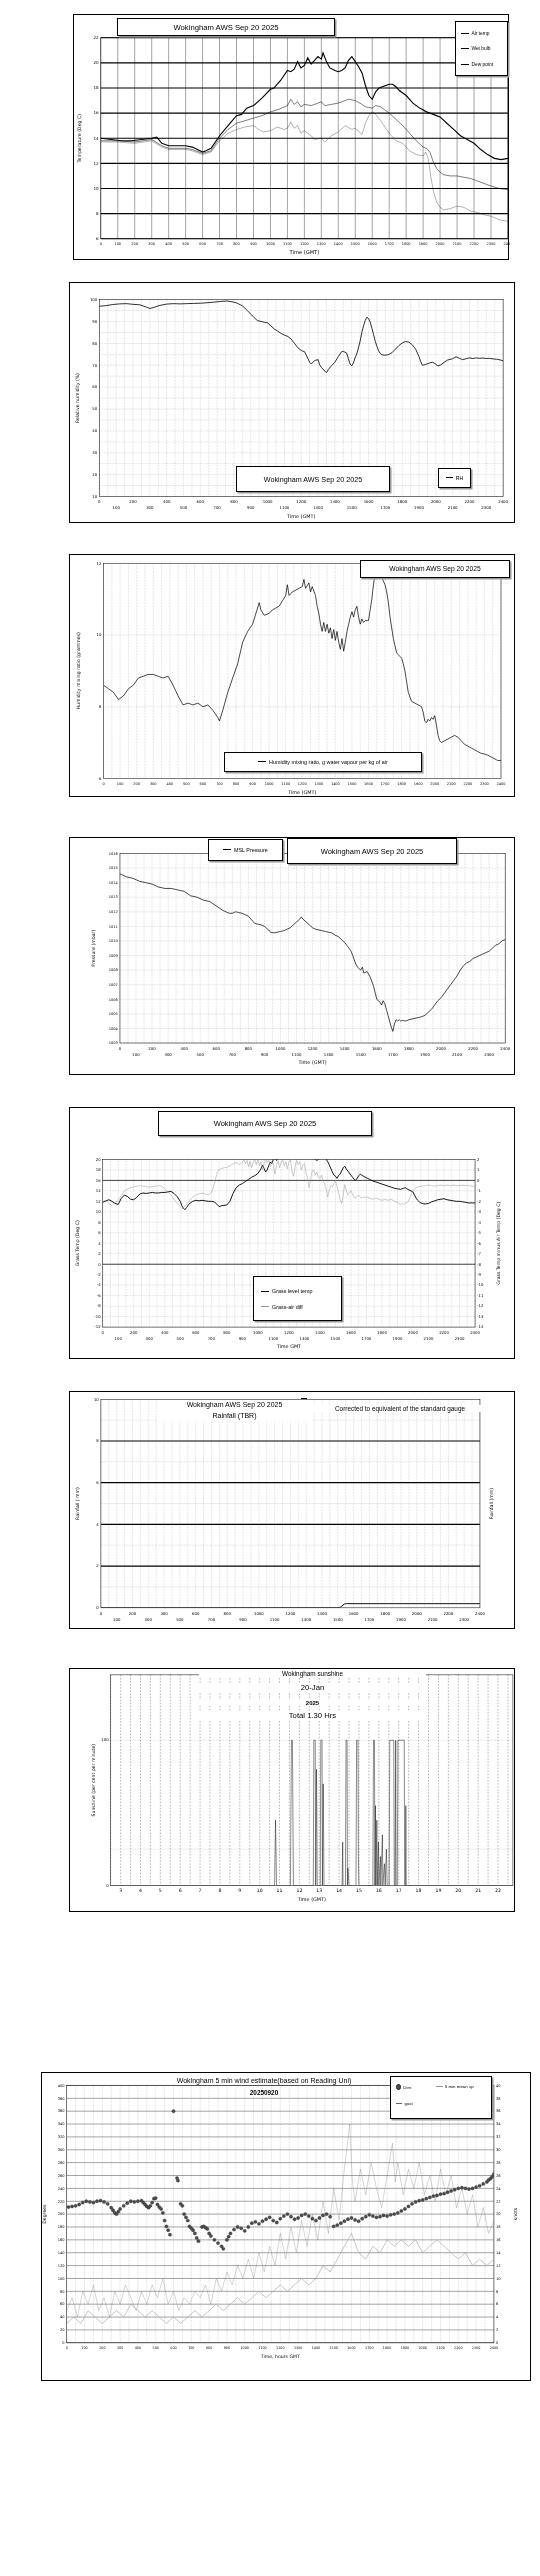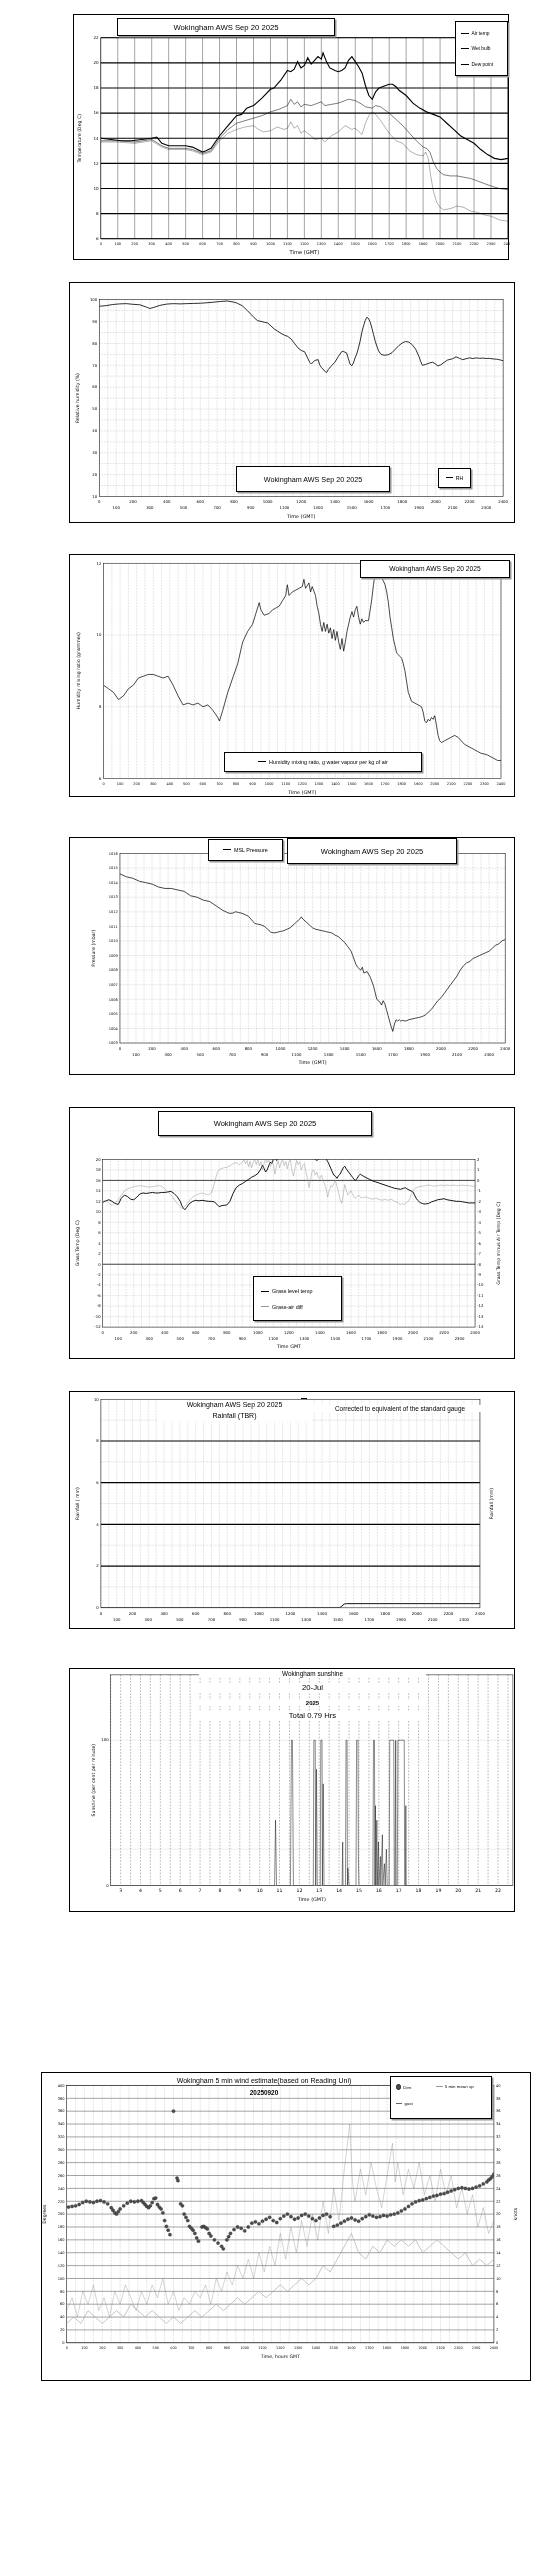--- a/index.html
+++ b/index.html
@@ -919,23 +919,23 @@
       </g>
       <g>
         <text x="75" y="422.5" class="tk" font-size="7.5" text-anchor="end">0</text>
         <text x="75" y="140.4" class="tk" font-size="7.5" text-anchor="end">100</text>
       </g>
       <text x="469.5" y="450" class="at" text-anchor="middle" font-size="9.5">Time (GMT)</text>
       <text x="48" y="215.5" class="at" text-anchor="middle" font-size="9" transform="rotate(-90 48 215.5)">Sunshine (per cent per minute)</text>
       <path d="M79.0 420.0L397.2 420.0L399.1 293.1L401.0 420.0L428.0 420.0L430.0 137.9L431.9 137.9L433.8 420.0L472.4 420.0L473.5 137.9L476.2 137.9L477.0 420.0L478.6 194.3L480.1 420.0L485.9 420.0L487.0 137.9L489.4 137.9L490.1 420.0L491.7 222.6L493.2 420.0L528.3 420.0L529.5 335.4L530.2 420.0L534.9 420.0L536.0 137.9L538.0 137.9L538.7 420.0L539.5 386.2L541.8 420.0L555.3 420.0L556.5 137.9L559.2 137.9L559.9 363.6L561.1 420.0L588.1 420.0L589.3 137.9L591.2 137.9L592.0 420.0L593.1 264.9L593.9 420.0L595.8 293.1L596.6 420.0L598.9 335.4L599.7 420.0L602.8 363.6L603.5 420.0L606.6 321.3L607.4 420.0L610.5 377.7L612.0 420.0L614.3 349.5L615.9 420.0L619.7 420.0L620.9 137.9L628.6 137.9L629.7 420.0L631.3 420.0L632.4 137.9L633.2 420.0L635.5 420.0L636.7 137.9L649.0 137.9L649.8 420.0L651.3 420.0L652.1 264.9L652.9 420.0L655.6 420.0L860.0 420.0" fill="none" stroke="#000000" stroke-width="0.9" clip-path="url(#cp_sun)"></path>
     </svg>
   <div class="c7t c7a">Wokingham sunshine</div>
-  <div class="c7t c7b">20-Jul</div>
+  <div class="c7t c7b">20-Jan</div>
   <div class="c7t c7c">2025</div>
-  <div class="c7t c7d">Total 0.79 Hrs</div>
+  <div class="c7t c7d">Total 1.30 Hrs</div>
 </div>
 
 <div class="chart bordered" id="c8">
   <svg width="490" height="309" viewBox="0 0 952 600">
       <defs>
         <clipPath id="cp_wind">
           <rect x="48" y="24" width="830" height="500"></rect>
         </clipPath>
       </defs>
       <g>

